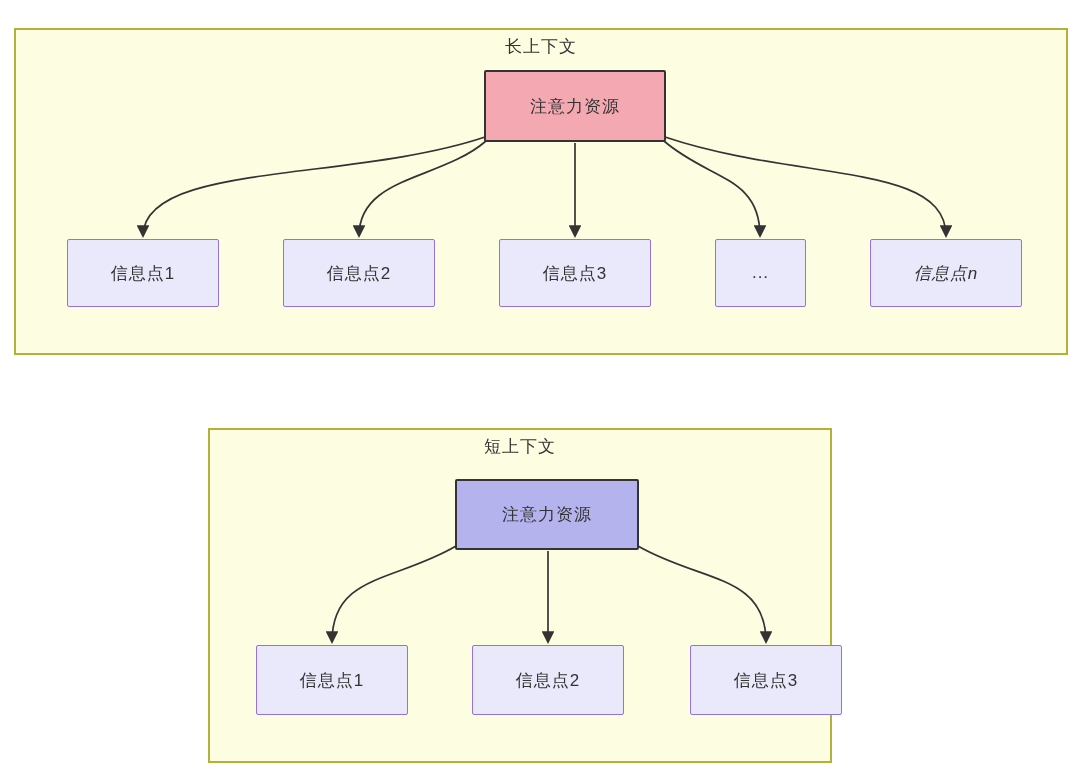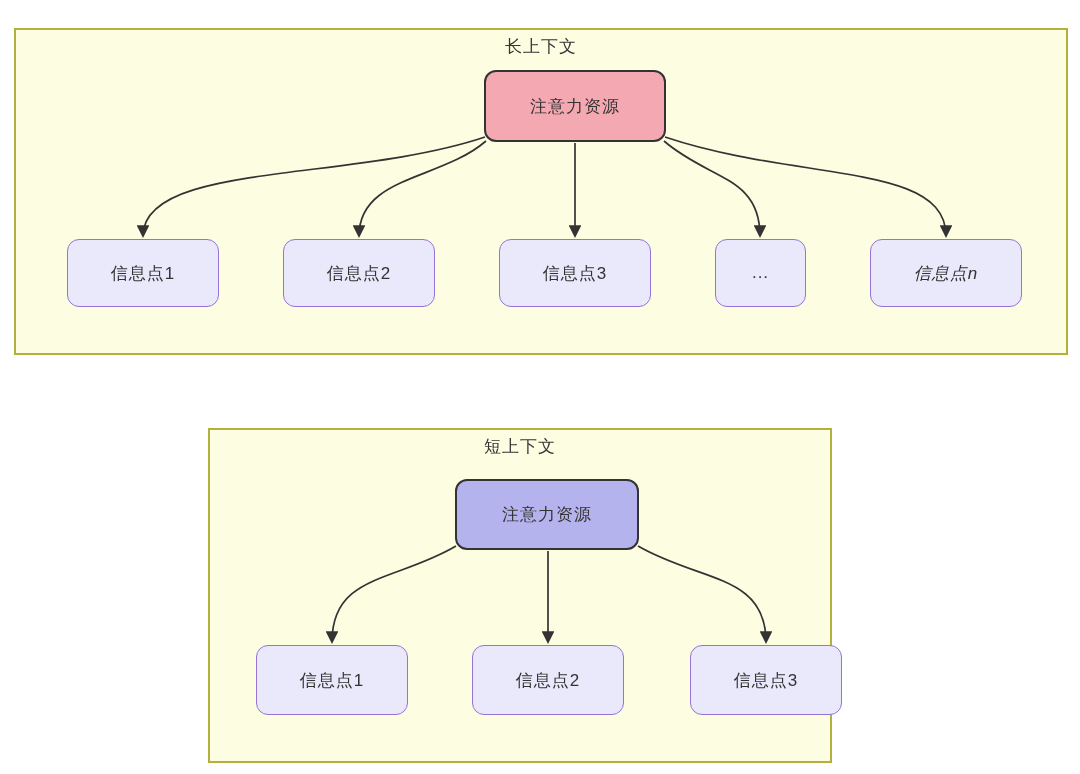--- a/index.html
+++ b/index.html
@@ -21,21 +21,21 @@
   .context{
     position:absolute;background:var(--container-fill);
     border:2px solid var(--container-border);box-sizing:border-box;
   }
   .context-title{
     position:absolute;top:5px;left:0;width:100%;text-align:center;
     font-size:17px;font-weight:500;color:var(--text);letter-spacing:1px;
   }
   .node{
     position:absolute;display:flex;align-items:center;justify-content:center;
-    box-sizing:border-box;font-size:17px;color:var(--text);border-radius:12px;
+    box-sizing:border-box;font-size:17px;color:var(--text);border-radius:2px;
     letter-spacing:1px;
   }
   .attention{border:2.5px solid var(--attention-border);font-weight:500;}
   .attention.long{background:var(--attention-long-fill);left:468px;top:40px;width:182px;height:72px;}
   .attention.short{background:var(--attention-short-fill);left:245px;top:49px;width:184px;height:71px;}
   .item{background:var(--item-fill);border:1.5px solid var(--item-border);}
   .ctx-long{left:14px;top:28px;width:1054px;height:327px;}
   .ctx-short{left:208px;top:428px;width:624px;height:335px;}
   .ctx-long .item{top:209px;height:68px;width:152px;}
   .ctx-short .item{top:215px;height:70px;width:152px;}

